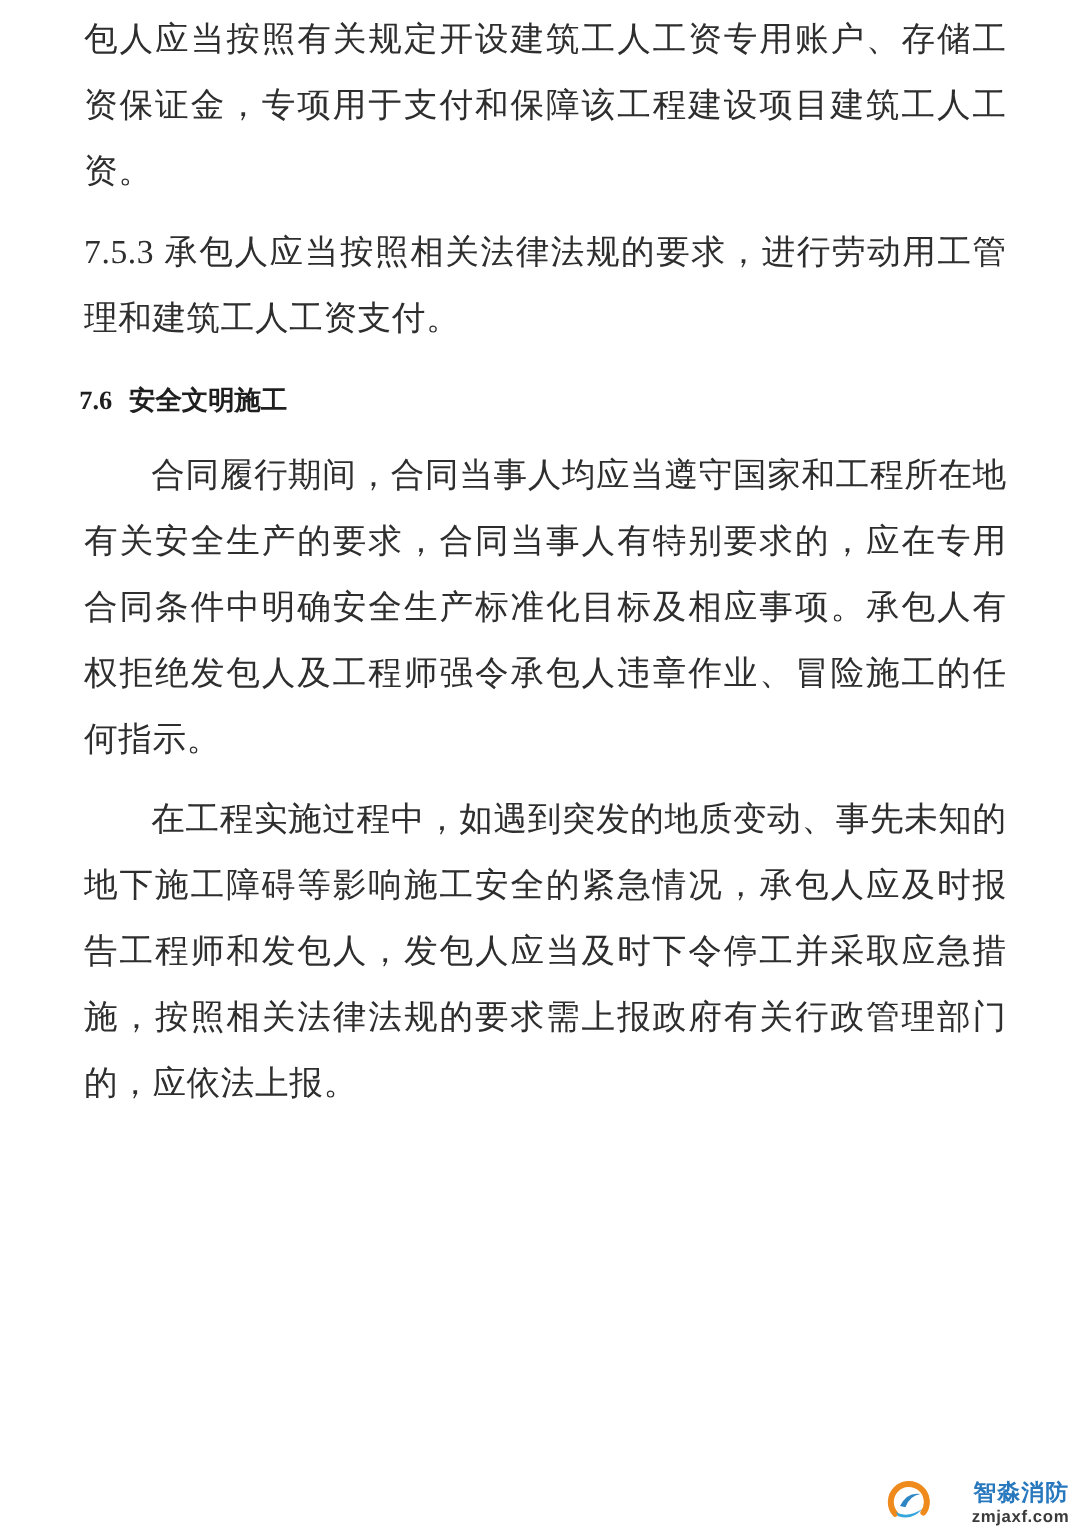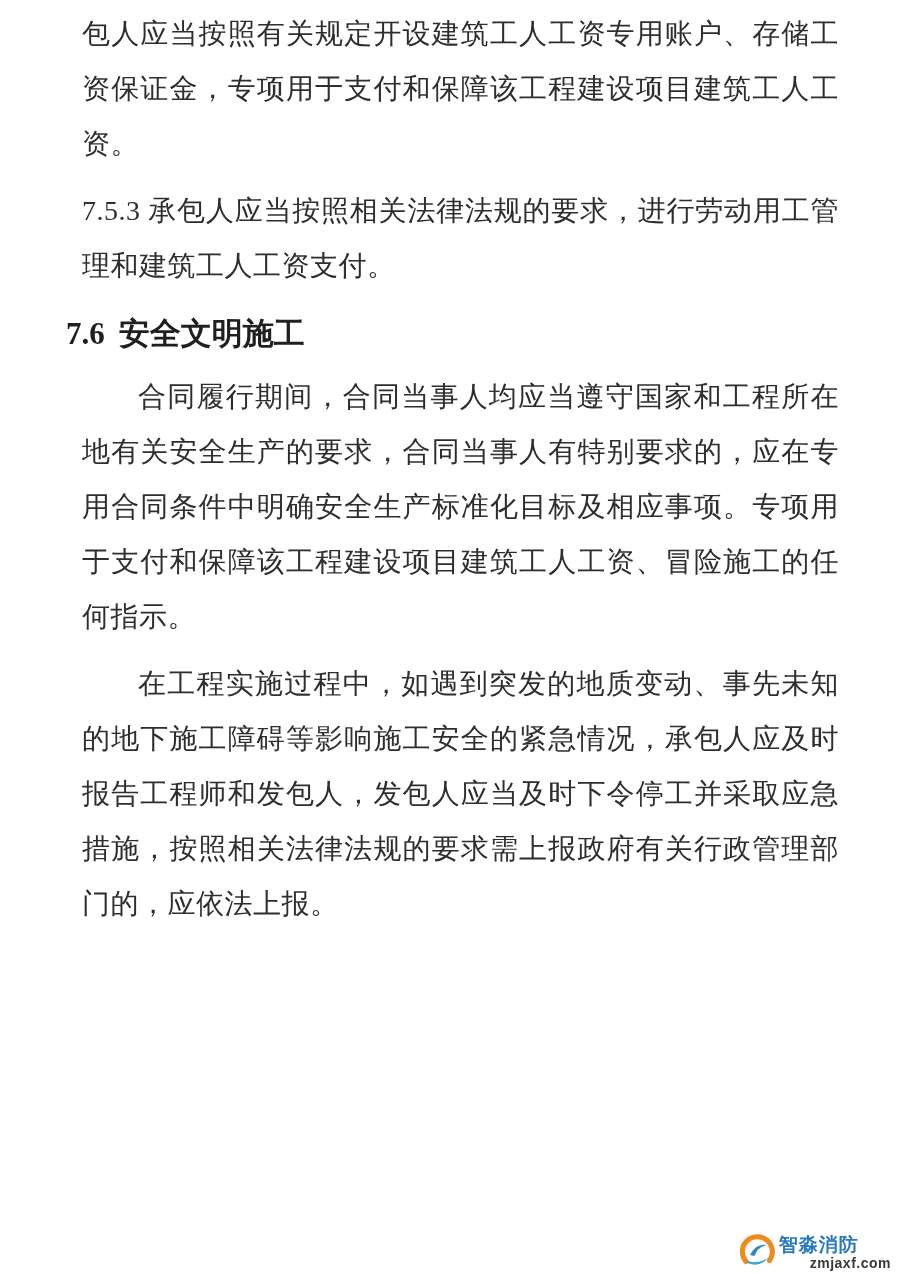--- a/index.html
+++ b/index.html
@@ -17,26 +17,26 @@
     padding: 6px 60px 0 66px;
     box-sizing: border-box;
     color: #2e2e2e;
   }
   .body-para {
     font-size: 28px;
     line-height: 55px;
     text-align: justify;
     text-justify: inter-ideograph;
     letter-spacing: 0.5px;
-    margin: 0 0 12px 16px;
+    margin: 0 0 12px 4px;
     color: #2e2e2e;
   }
   .indent { text-indent: 2em; }
   .section-heading {
-    font-size: 31px;
+    font-size: 22px;
     line-height: 50px;
     margin: 16px 0 10px 0;
     color: #1f1f1f;
   }
   .section-heading .num {
     font-family: "Liberation Serif", "DejaVu Serif", serif;
     font-weight: 600;
     margin-right: 14px;
   }
   .section-heading .title {
@@ -50,20 +50,21 @@
     margin: 6px 0 14px 0;
     color: #2e2e2e;
   }
   .watermark {
     position: absolute;
     right: 8px;
     bottom: 4px;
     display: flex;
     align-items: center;
     gap: 4px;
+    text-align: right;
   }
   .watermark .logo { width: 36px; height: 36px; flex: 0 0 auto; }
   .watermark .wm-text { display: flex; flex-direction: column; line-height: 1; }
   .watermark .wm-brand {
     font-family: "Liberation Sans", "DejaVu Sans", sans-serif;
     font-size: 19px;
     font-weight: 700;
     letter-spacing: 1px;
   }
   .watermark .wm-domain {
@@ -83,21 +84,21 @@
   <p class="body-para">包人应当按照有关规定开设建筑工人工资专用账户、存储工资保证金，专项用于支付和保障该工程建设项目建筑工人工资。</p>
 
 
   <p class="body-para">7.5.3 承包人应当按照相关法律法规的要求，进行劳动用工管理和建筑工人工资支付。</p>
 
   <h2 class="section-heading">
     <span class="num">7.6</span><span class="title">安全文明施工</span>
   </h2>
 
 
-  <p class="body-para indent">合同履行期间，合同当事人均应当遵守国家和工程所在地有关安全生产的要求，合同当事人有特别要求的，应在专用合同条件中明确安全生产标准化目标及相应事项。专项用于支付和保障该工程建设项目建筑工人工资、冒险施工的任何指示。</p>
+  <p class="body-para indent">合同履行期间，合同当事人均应当遵守国家和工程所在地有关安全生产的要求，合同当事人有特别要求的，应在专用合同条件中明确安全生产标准化目标及相应事项。承包人有权拒绝发包人及工程师强令承包人违章作业、冒险施工的任何指示。</p>
 
   <p class="body-para indent">在工程实施过程中，如遇到突发的地质变动、事先未知的地下施工障碍等影响施工安全的紧急情况，承包人应及时报告工程师和发包人，发包人应当及时下令停工并采取应急措施，按照相关法律法规的要求需上报政府有关行政管理部门的，应依法上报。</p>
 
   <div class="watermark">
     <svg class="logo" viewBox="0 0 36 36">
       <path d="M30.5 26.5 A15 15 0 1 0 7 27.5" fill="none" stroke="#ef8a1d" stroke-width="5" stroke-linecap="round"></path>
       <path d="M11 21 Q17 9 28 11 Q19 12.5 15.5 22 Z" fill="#2e86c4"></path>
       <path d="M7.5 26 Q17 31.5 29.5 23.5 Q21 33.5 9.5 29.5 Z" fill="#35a7dd"></path>
     </svg>
     <div class="wm-text">

